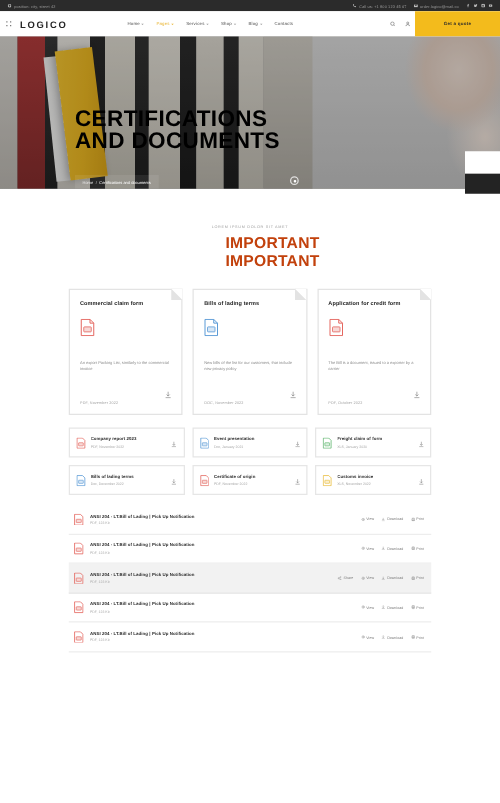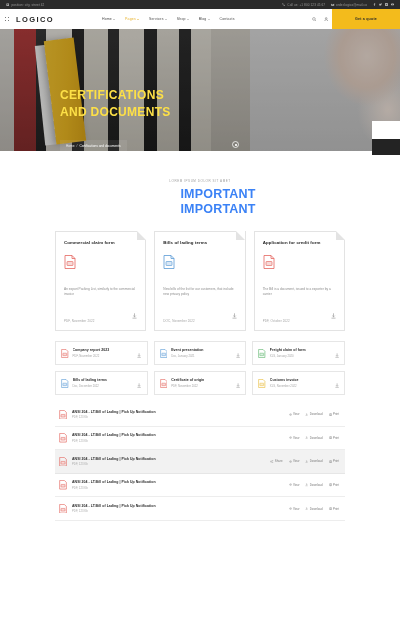--- a/index.html
+++ b/index.html
@@ -76,22 +76,22 @@
     background: linear-gradient(100deg,#f6c324 0%,#edb514 55%,#d99f08 100%);
     transform: rotate(-7deg); box-shadow: -2px 0 6px rgba(0,0,0,.25);
   }
   .white-folder {
     position: absolute; left: 40px; top: 16px; width: 14px; height: 100px;
     background: linear-gradient(90deg,#f4f4f2,#dedede);
     transform: rotate(-6deg);
   }
   .hero-overlay { position: absolute; inset: 0; background: rgba(40,40,40,.30); }
   .hero-title {
-    position: absolute; left: 60px; top: 58px; color: #fde047;
-    font-size: 12px; font-weight: 700; letter-spacing: .3px; line-height: 16.5px;
+    position: absolute; left: 60px; top: 58px; color: #000000;
+    font-size: 18px; font-weight: 700; letter-spacing: .3px; line-height: 16.5px;
   }
   .hero-title span { display: block; }
   .crumbbar {
     position: absolute; left: 60px; bottom: 0; height: 11px;
     display: flex; align-items: center; gap: 2px;
     padding: 0 6px; background: rgba(255,255,255,.08);
     font-size: 3.2px; color: #e8e8e8; white-space: nowrap;
   }
   .crumbbar .sep { color: #cfcfcf; }
   .crumbbar .cur { color: #ffffff; }
@@ -112,21 +112,21 @@
     position: absolute; right: 0; top: 139px; width: 28px; height: 16px;
     background: #232323; z-index: 4;
   }
 
   
   .sec-head { text-align: center; padding-top: 28px; }
   .eyebrow {
     font-size: 3px; color: #a0a0a0; letter-spacing: .55px; text-transform: uppercase;
   }
   .sec-title {
-    font-size: 12.5px; font-weight: 700; color: #3b82f6;
+    font-size: 12.5px; font-weight: 700; color: #c2410c;
     line-height: 15px; margin-top: 4px; letter-spacing: .2px; padding-left: 36px;
   }
   .sec-title span { display: block; }
 
   
   .dl-row {
     display: flex; gap: 8px; padding: 14px 55px 0 55px;
   }
   .dl-card {
     flex: 1; border: .7px solid #e3e3e3; background: #fff;

